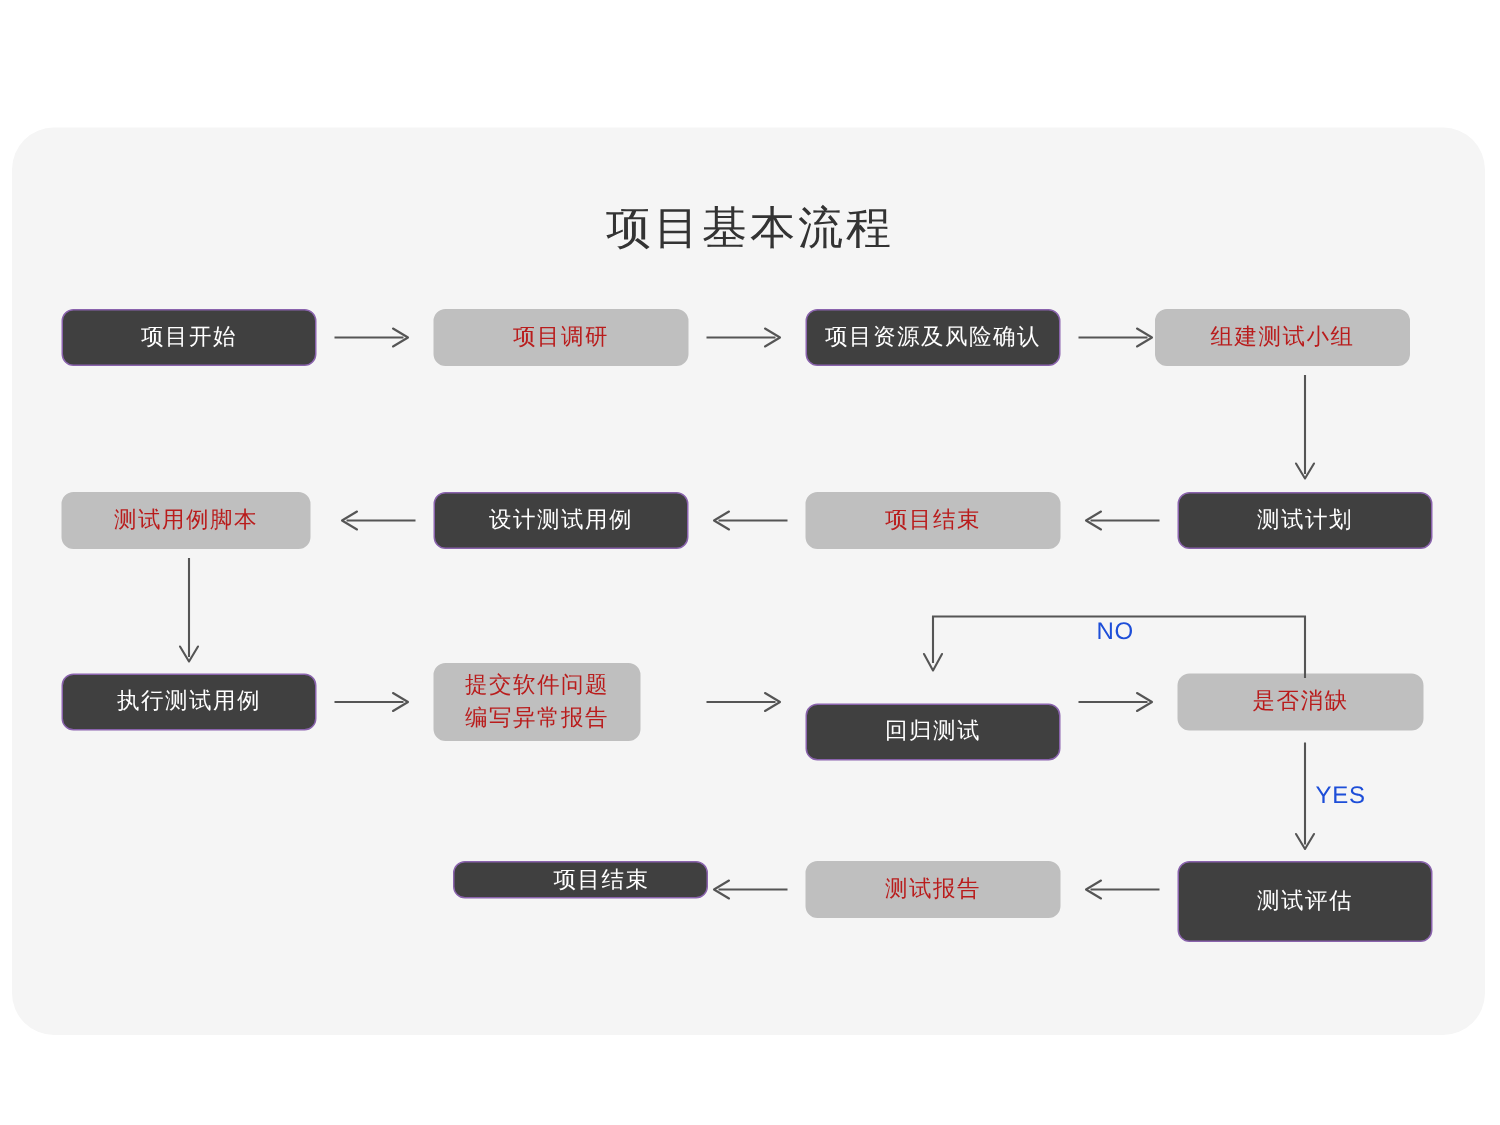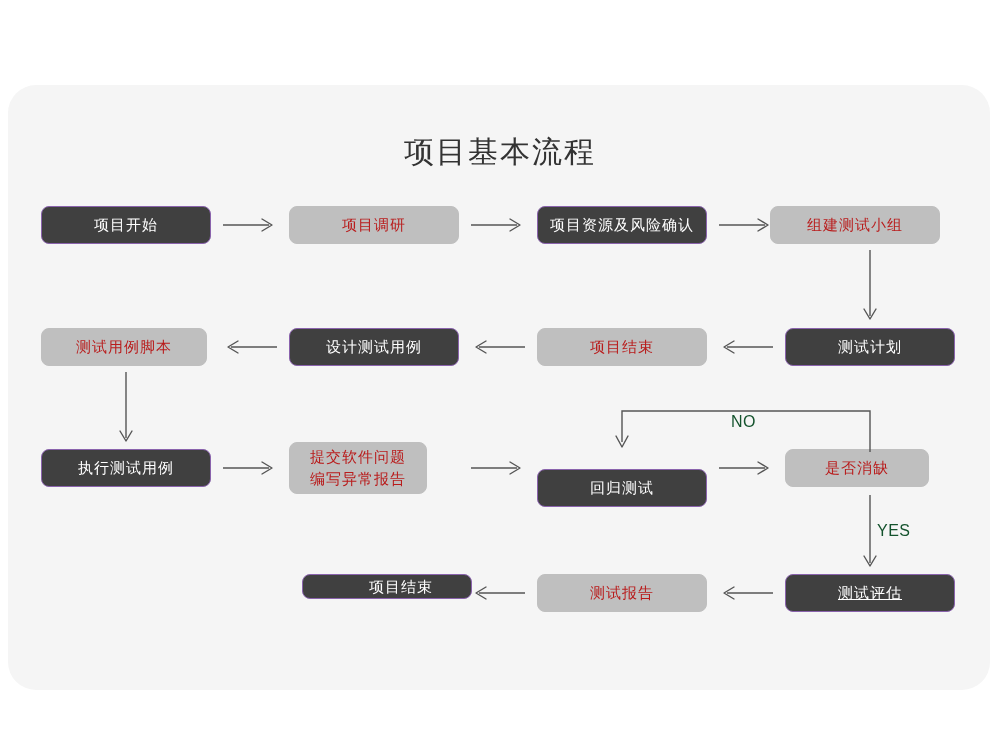--- a/index.html
+++ b/index.html
@@ -58,21 +58,21 @@
   }
   .node .txt { display: block; white-space: pre-line; }
   .conn {
     position: absolute;
     overflow: visible;
   }
   .conn svg { display: block; overflow: visible; }
   .edge-label {
     position: absolute;
     font-size: 16px;
-    color: #14532d;
+    color: #1d4ed8;
     letter-spacing: 0.5px;
     user-select: none;
   }
 </style>
 </head>
 <body>
 
 <div id="card"></div>
 
 <div id="title">项目基本流程</div>
@@ -115,33 +115,33 @@
 
 <div class="node gray" style="left:289px; top:442px; width:138px; height:52px;">
   <span class="txt">提交软件问题
 编写异常报告</span>
 </div>
 
 <div class="node purple" style="left:537px; top:449px; width:170px; height:38px;margin-top:20px;">
   <span class="txt">回归测试</span>
 </div>
 
-<div class="node gray" style="left:785px; top:449px; width:144px; height:38px;">
+<div class="node gray" style="left:785px; top:449px; width:164px; height:38px;">
   <span class="txt">是否消缺</span>
 </div>
 
 <div class="node purple" style="left:302px; top:574px; width:170px; height:25px;padding-left:28px;">
   <span class="txt">项目结束</span>
 </div>
 
 <div class="node gray" style="left:537px; top:574px; width:170px; height:38px;text-align:right;">
   <span class="txt">测试报告</span>
 </div>
 
-<div class="node purple" style="left:785px; top:574px; width:170px; height:38px;text-decoration:underline;">
+<div class="node purple" style="left:785px; top:574px; width:170px; height:54px;">
   <span class="txt">测试评估</span>
 </div>
 
 <div class="conn" style="left:222px; top:214px; width:56px; height:22px;">
   <svg width="56" height="22" viewBox="0 0 56 22">
     <path d="M1 11 H47" stroke="#555" stroke-width="1.4" fill="none"></path>
     <path d="M40 5 L50 11 L40 17" stroke="#555" stroke-width="1.4" fill="none" stroke-linecap="round" stroke-linejoin="round"></path>
   </svg>
 </div>
 

